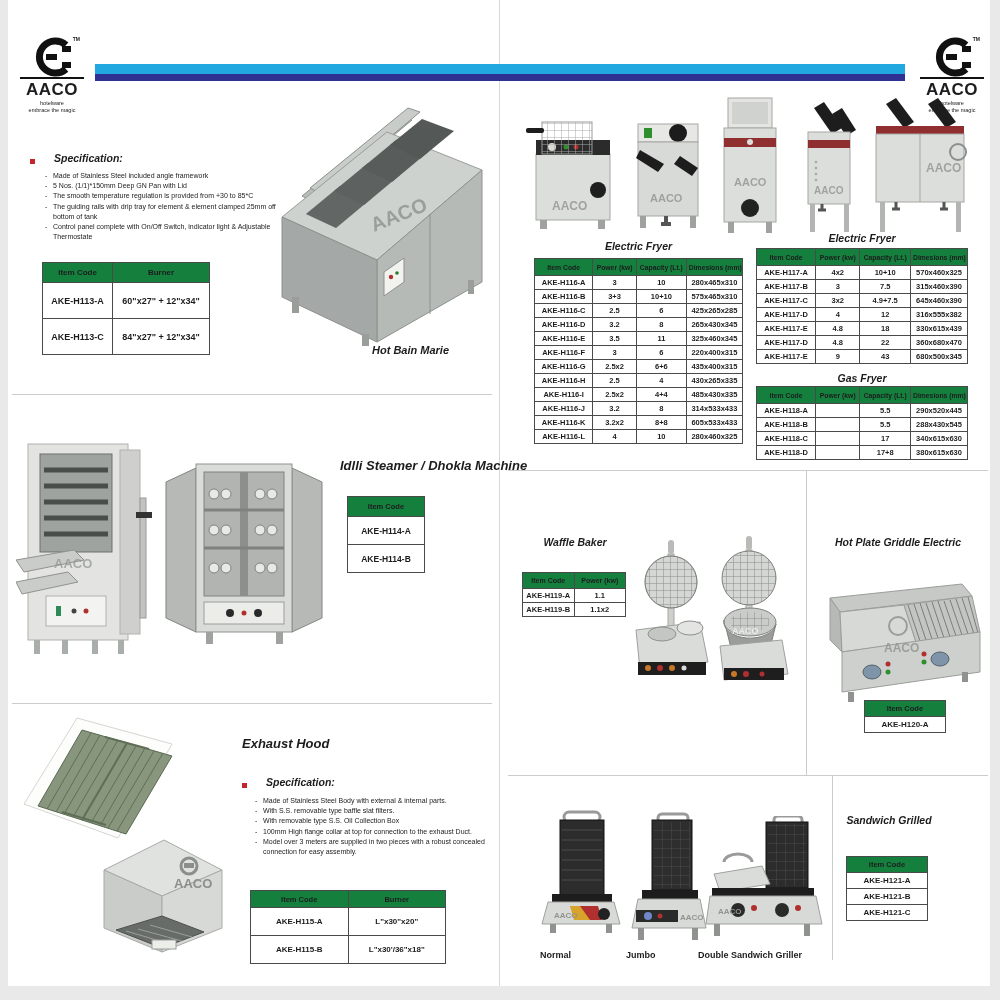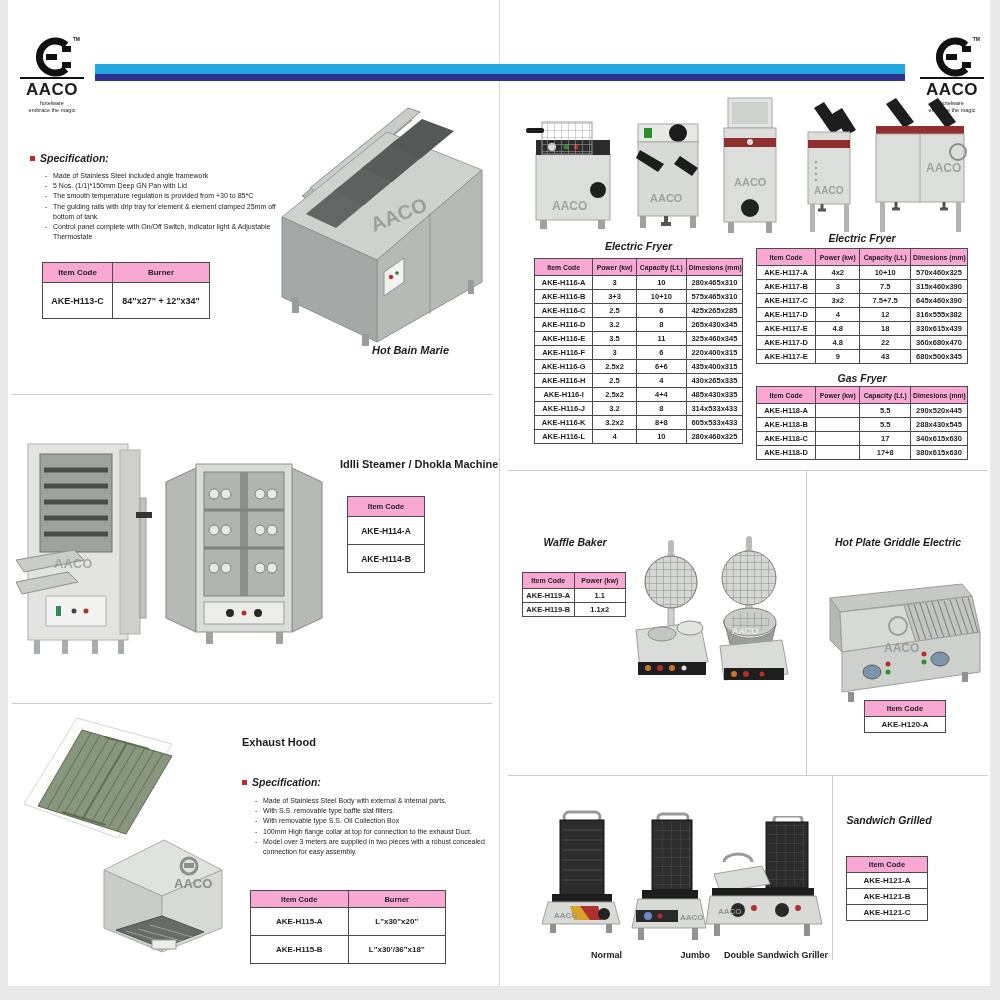--- a/index.html
+++ b/index.html
@@ -12,47 +12,47 @@
   .gutter{position:absolute;left:499px;top:0;width:1px;height:986px;background:#d8d8d8}
   .page-title{position:absolute;font-size:17px;font-weight:bold;font-style:italic;letter-spacing:-.2px;white-space:nowrap}
   .stripe-light{position:absolute;left:95px;top:64px;width:810px;height:10px}
   .stripe-dark{position:absolute;left:95px;top:74px;width:810px;height:7px}
   .logo{position:absolute;width:80px;text-align:center}
   .logo-markrow{position:relative;height:40px}
   .logo-name{font-size:17px;font-weight:bold;letter-spacing:.5px;border-top:2px solid #111;margin:1px 8px 0;padding-top:1px}
   .logo-sub{font-size:5.5px;line-height:6.5px;color:#222}
   .tm{position:absolute;top:0;right:12px;font-size:5px;font-weight:bold}
   .caption{position:absolute;font-weight:bold;font-style:italic;font-size:11px;white-space:nowrap}
-  .sec-title{position:absolute;font-weight:bold;font-size:11px;white-space:nowrap}
+  .sec-title{position:absolute;font-weight:bold;font-style:italic;font-size:13px;white-space:nowrap}
   .tbl-title{position:absolute;font-weight:bold;font-style:italic;font-size:10.5px;text-align:center}
   .intro{position:absolute;font-size:7.5px;line-height:10px;color:#222}
-  .spec-head{position:absolute;display:flex;align-items:center;gap:5px}
+  .spec-head{position:absolute;display:flex;align-items:flex-end;gap:19px}
   .bullet{width:5px;height:5px;display:inline-block}
   .spec-title{font-weight:bold;font-style:italic;font-size:10.5px}
   .spec-list{position:absolute;list-style:none;font-size:7px;line-height:10.2px;color:#222}
   .spec-list li{padding-left:9px;position:relative}
   .spec-list li::before{content:"-";position:absolute;left:1px}
   table.cat{position:absolute;border-collapse:collapse;background:#fff;table-layout:fixed}
   table.cat th,table.cat td{border:1px solid #4a4a4a;text-align:center;vertical-align:middle;font-weight:bold;padding:0 2px;overflow:hidden;white-space:nowrap}
-  table.cat th{background:#f9a8d4}
+  table.cat th{background:#15803d}
   .t-h113{width:168px}.t-h113 th{height:20px;font-size:8px}.t-h113 td{height:36px;font-size:9px}
   .t-h113 th:first-child,.t-h113 td:first-child{width:42%}
   .t-h114{width:78px}.t-h114 th{height:20px;font-size:7.5px}.t-h114 td{height:28px;font-size:8.5px}
   .t-h115{width:196px}.t-h115 th{height:17px;font-size:7.5px}.t-h115 td{height:28px;font-size:8px}
   .t-fry{width:209px}.t-fry th{height:17px;font-size:6.8px}.t-fry td{height:14px;font-size:7.5px}
   .t-fry th:nth-child(1),.t-fry td:nth-child(1){width:28%}
   .t-fry th:nth-child(2),.t-fry td:nth-child(2){width:21%}
   .t-fry th:nth-child(3),.t-fry td:nth-child(3){width:24%}
   .t-fry th:nth-child(4),.t-fry td:nth-child(4){width:27%}
   .t-waffle{width:104px}.t-waffle th{height:16px;font-size:7px}.t-waffle td{height:14px;font-size:7.5px}
   .t-one{width:82px}.t-one th{height:16px;font-size:7.5px}.t-one td{height:16px;font-size:8px}
   .hline{position:absolute;height:1px;background:#ccc}
   .vline{position:absolute;width:1px;background:#ccc}
   .img{position:absolute}
-  .lbl{position:absolute;font-weight:bold;font-size:9px;text-align:right;white-space:nowrap}
+  .lbl{position:absolute;font-weight:bold;font-size:9px;text-align:left;white-space:nowrap}
   svg text{font-family:"Liberation Sans",sans-serif}
 </style>
 </head>
 <body>
 
 <div class="canvas">
   <div class="page left"></div>
   <div class="page right"></div>
   <div class="gutter"></div>
 
@@ -104,20 +104,24 @@
     </ul>
 
   <table class="cat t-h113" style="left:42px;top:262px">
       <thead>
         <tr>
           <th>Item Code</th>
           <th>Burner</th>
         </tr>
       </thead>
       <tbody>
+        <tr>
+          <td>AKE-H113-A</td>
+          <td>60"x27" + 12"x34"</td>
+        </tr>
         <tr>
           <td>AKE-H113-C</td>
           <td>84"x27" + 12"x34"</td>
         </tr>
       </tbody>
     </table>
 
   <svg class="img" style="left:262px;top:92px" width="230" height="256" viewBox="0 0 230 256">
     <polygon points="40,104 138,24 150,28 52,110" fill="#b9bdba" stroke="#8d918e"></polygon>
     <polygon points="48,96 146,16 158,20 60,102" fill="#c9cdca" stroke="#8d918e"></polygon>
@@ -445,21 +449,21 @@
         </tr>
         <tr>
           <td>AKE-H117-B</td>
           <td>3</td>
           <td>7.5</td>
           <td>315x460x390</td>
         </tr>
         <tr>
           <td>AKE-H117-C</td>
           <td>3x2</td>
-          <td>7.5+7.5</td>
+          <td>4.9+7.5</td>
           <td>645x460x390</td>
         </tr>
         <tr>
           <td>AKE-H117-D</td>
           <td>4</td>
           <td>12</td>
           <td>316x555x382</td>
         </tr>
         <tr>
           <td>AKE-H117-E</td>

